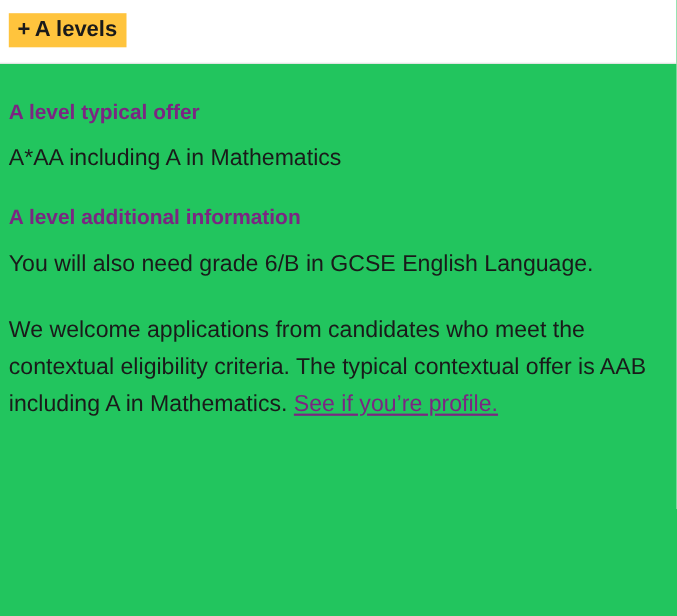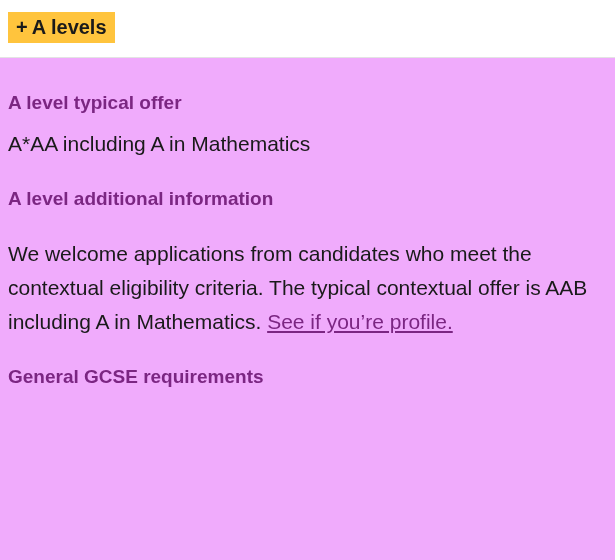--- a/index.html
+++ b/index.html
@@ -11,21 +11,21 @@
     height: 560px;
     background: #ffffff;
     font-family: "Liberation Sans", sans-serif;
     color: #1a1a1a;
     overflow: hidden;
   }
   .page {
     position: relative;
     width: 615px;
     height: 560px;
-    background: #f0abfc;
+    background: #22c55e;
     box-sizing: border-box;
   }
   .accordion-header {
     padding: 12px 0 14px 8px;
     border-bottom: 1px solid #e3e3e3;
     background: #ffffff;
   }
   .accordion-toggle {
     display: inline-block;
     background: #ffc43d;
@@ -76,24 +76,24 @@
 
   <div class="content">
 
     <div class="section">
       <h3 class="section-title">A level typical offer</h3>
       <p class="body-text">A*AA including A in Mathematics</p>
     </div>
 
     <div class="section">
       <h3 class="section-title">A level additional information</h3>
+      <p class="body-text">You will also need grade 6/B in GCSE English Language.</p>
     </div>
 
     <div class="section">
       <p class="body-text"><span>We welcome applications from candidates who meet the contextual eligibility criteria. The typical contextual offer is AAB including A in Mathematics. </span><a class="inline-link" href="#">See if you’re profile.</a></p>
     </div>
 
     <div class="section">
-      <h3 class="section-title">General GCSE requirements</h3>
     </div>
 
   </div>
 </div>
 
 </body></html>

